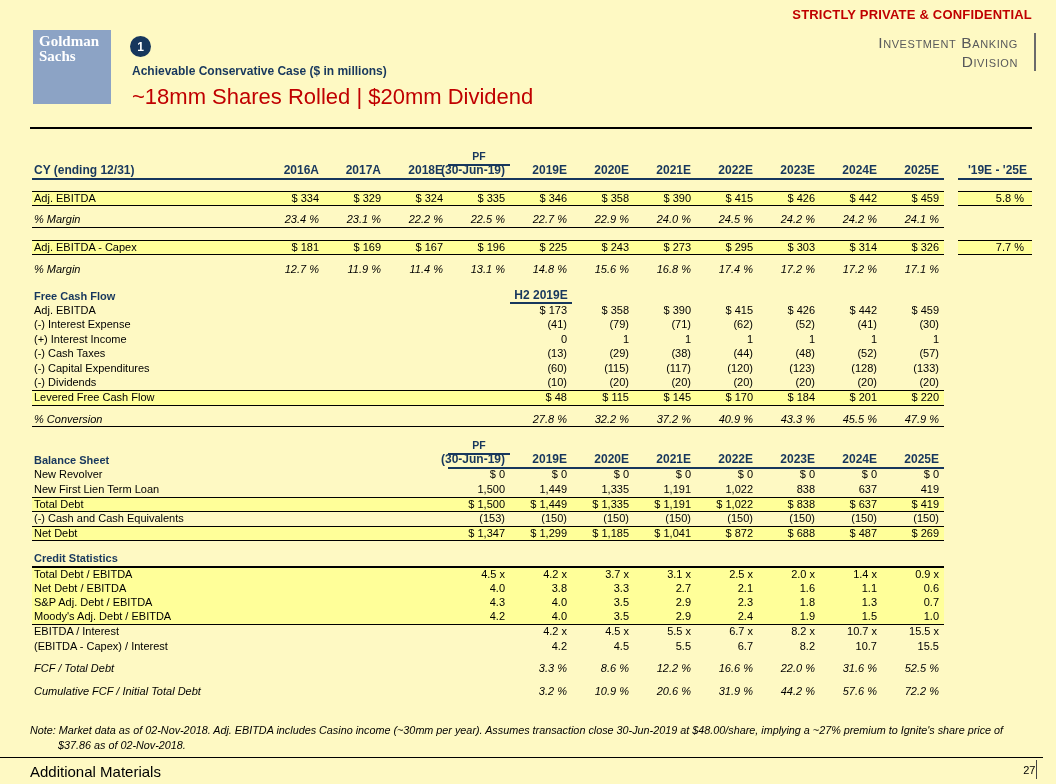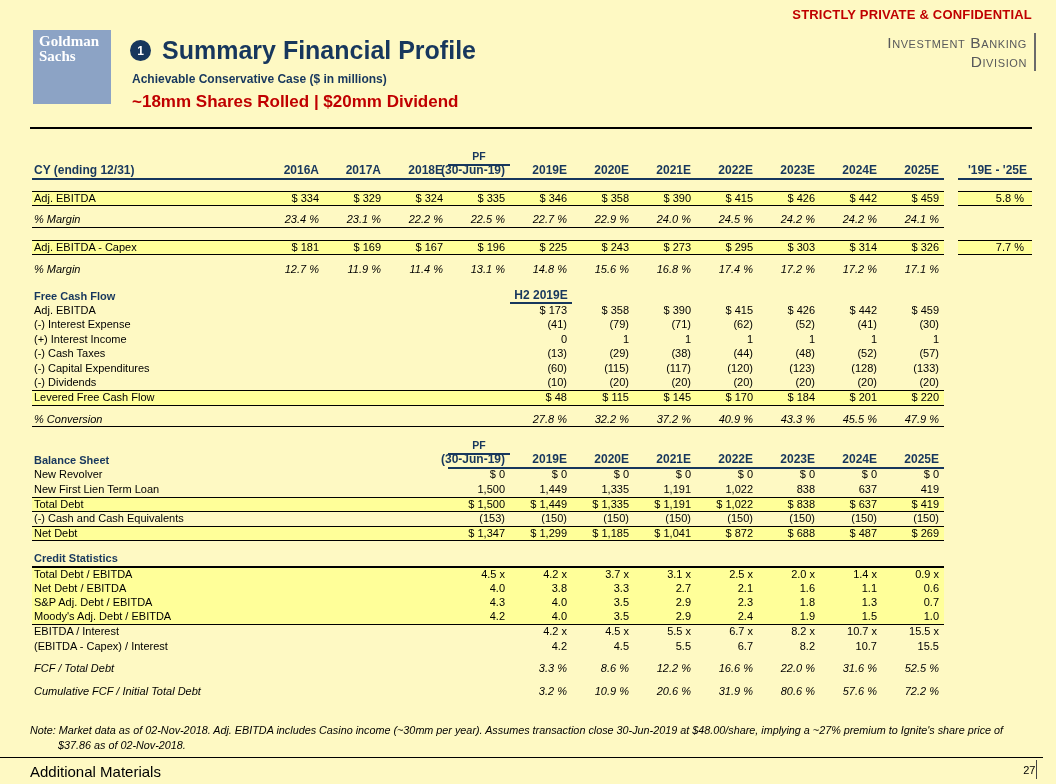--- a/index.html
+++ b/index.html
@@ -2,34 +2,34 @@
 <html><head>
 <meta charset="utf-8">
 <style>
   * { margin:0; padding:0; box-sizing:border-box; }
   body { font-family:"Liberation Sans", sans-serif; background:#e8e8e8; }
   .page { position:relative; width:1056px; height:784px; background:#fef9c3; overflow:hidden; }
 
   
   .confidential { position:absolute; top:7px; right:24px; font-size:13px; font-weight:700; color:#C00000; letter-spacing:.2px; }
   .division { position:absolute; top:33px; right:20px; text-align:right; font-size:15.5px; line-height:19px;
-              color:#58595B; font-variant:small-caps; letter-spacing:.6px; border-right:2px solid #6b6b6b; padding-right:7px; }
+              color:#58595B; font-variant:small-caps; letter-spacing:.6px; border-right:2px solid #6b6b6b; padding-right:16px; }
 
   
   .logo { position:absolute; left:33px; top:30px; width:78px; height:74px; background:#8CA3C5; }
   .logo-text { padding:4px 0 0 6px; color:#fff; font-family:"Liberation Serif", serif; font-weight:700; font-size:15px; line-height:15px; }
 
   
   .title-block { position:absolute; left:130px; top:36px; }
   .title-row { display:flex; align-items:center; gap:11px; }
   .badge { width:21px; height:21px; border-radius:50%; background:#17375D; color:#fff; font-weight:700; font-size:12px;
            display:flex; align-items:center; justify-content:center; flex:0 0 auto; }
   .title { font-size:25px; font-weight:700; color:#17375D; }
   .subtitle { margin-top:7px; margin-left:2px; font-size:12px; font-weight:700; color:#17375D; }
-  .tagline  { margin-top:6px; margin-left:2px; font-size:17px; font-weight:700; color:#C00000; }
+  .tagline  { margin-top:6px; margin-left:2px; font-size:22px; font-weight:400; color:#C00000; }
 
   .toprule { position:absolute; left:30px; top:127px; width:1002px; border-top:2.5px solid #000; }
 
   
   .tbl { position:absolute; left:32px; top:150px; width:1000px; }
   .trow { display:grid; grid-template-columns:230px repeat(11,62px) 14px 74px; height:14.5px; align-items:end;text-align:right; }
   .pfrow { height:14px; }
   .tsec { margin-top:12px; }
   .tc { font-size:11px; line-height:13.5px; white-space:nowrap; height:100%; display:flex; align-items:center; }
   .lab { justify-content:flex-start; padding-left:2px; }
@@ -73,21 +73,20 @@
   <div class="logo">
     <div class="logo-text">
       <div>Goldman</div>
       <div>Sachs</div>
     </div>
   </div>
 
   <div class="title-block">
     <div class="title-row">
       <div class="badge">1</div>
-      <div class="title">Summary Financial Profile</div>
     </div>
     <div class="subtitle">Achievable Conservative Case ($ in millions)</div>
     <div class="tagline">~18mm Shares Rolled | $20mm Dividend</div>
   </div>
 
   <div class="toprule"></div>
 
   <div class="tbl">
       <div>
         <div class="trow pfrow">
@@ -570,21 +569,21 @@
         <div class="trow it">
           <div class="tc lab main">Cumulative FCF / Initial Total Debt</div>
           <div class="tc num main"></div>
           <div class="tc num main"></div>
           <div class="tc num main"></div>
           <div class="tc num main"></div>
           <div class="tc num main">3.2 %</div>
           <div class="tc num main">10.9 %</div>
           <div class="tc num main">20.6 %</div>
           <div class="tc num main">31.9 %</div>
-          <div class="tc num main">80.6 %</div>
+          <div class="tc num main">44.2 %</div>
           <div class="tc num main">57.6 %</div>
           <div class="tc num main">72.2 %</div>
           <div class="tc gapc"></div>
           <div class="tc num"></div>
         </div>
       </div>
     </div>
 
   <div class="note">Note: Market data as of 02-Nov-2018. Adj. EBITDA includes Casino income (~30mm per year). Assumes transaction close 30-Jun-2019 at $48.00/share, implying a ~27% premium to Ignite's share price of $37.86 as of 02-Nov-2018.</div>
 

